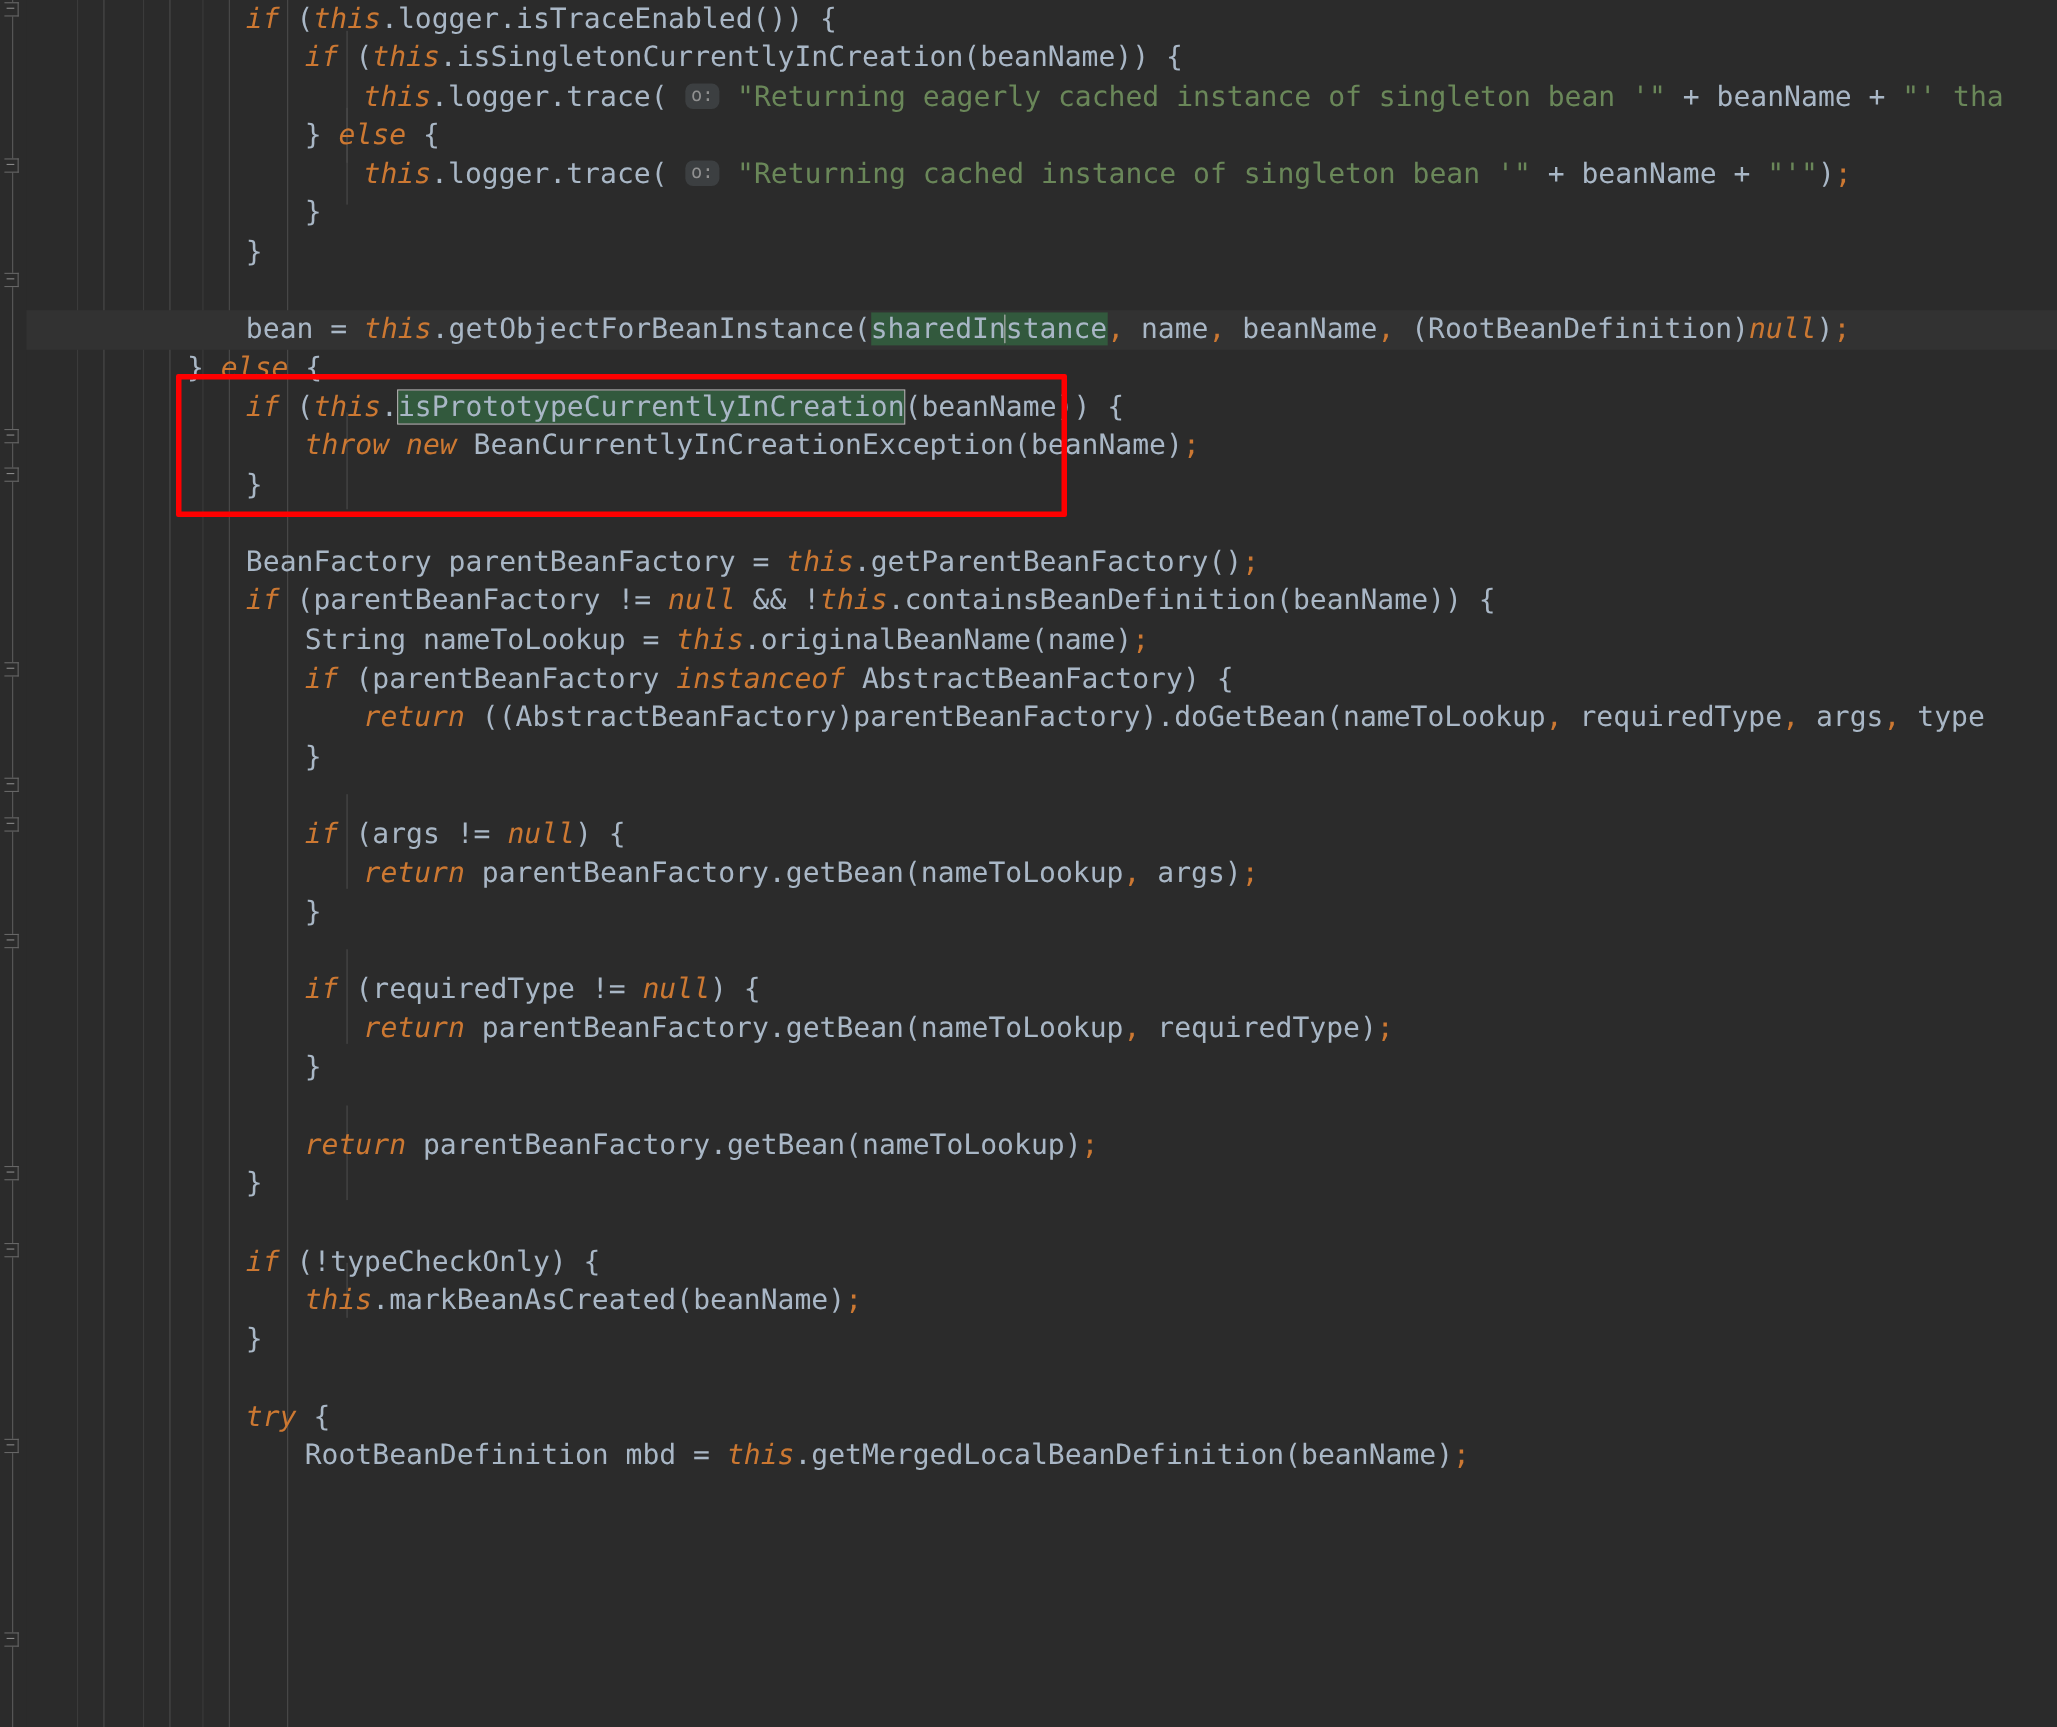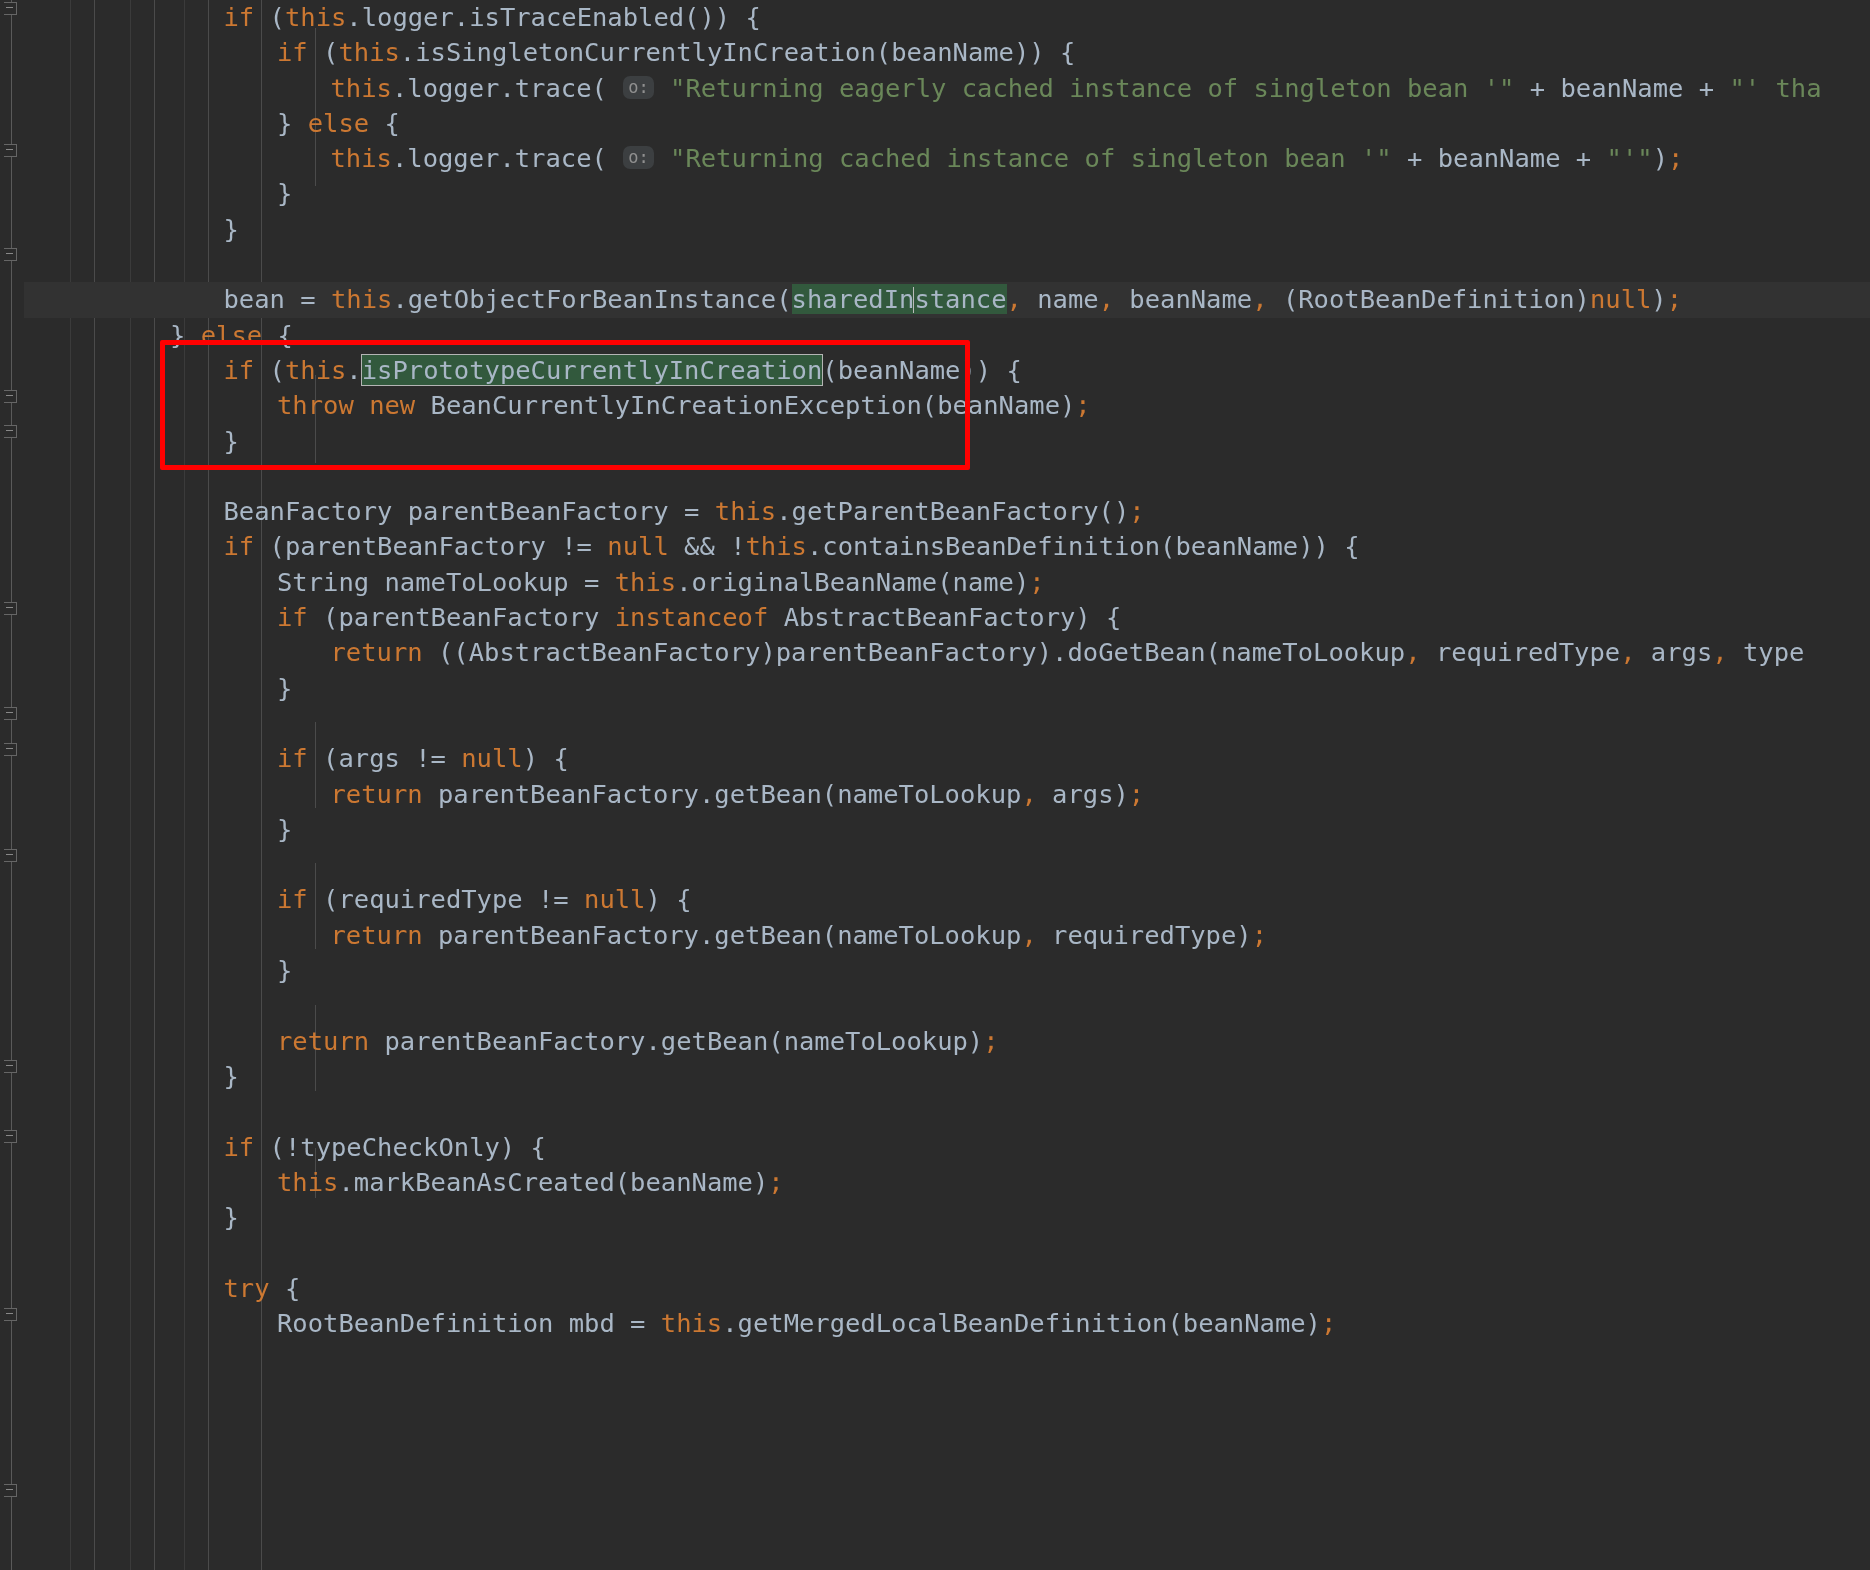--- a/index.html
+++ b/index.html
@@ -91,21 +91,21 @@
     background: #323232;
   }
   .line .txt {
     position: relative;
     z-index: 2;
     display: inline-block;
     padding-left: 0;
   }
 
   
-  .kw   { color: #cc7832; }
+  .kw   { color: #cc7832; font-style: italic; }
   .str  { color: #6a8759; }
   .id   { color: #a9b7c6; }
   .punc { color: #a9b7c6; }
   .semi { color: #cc7832; }
   .comma{ color: #cc7832; }
 
   
   .hl {
     background: #32593d;
     color: #a9b7c6;

